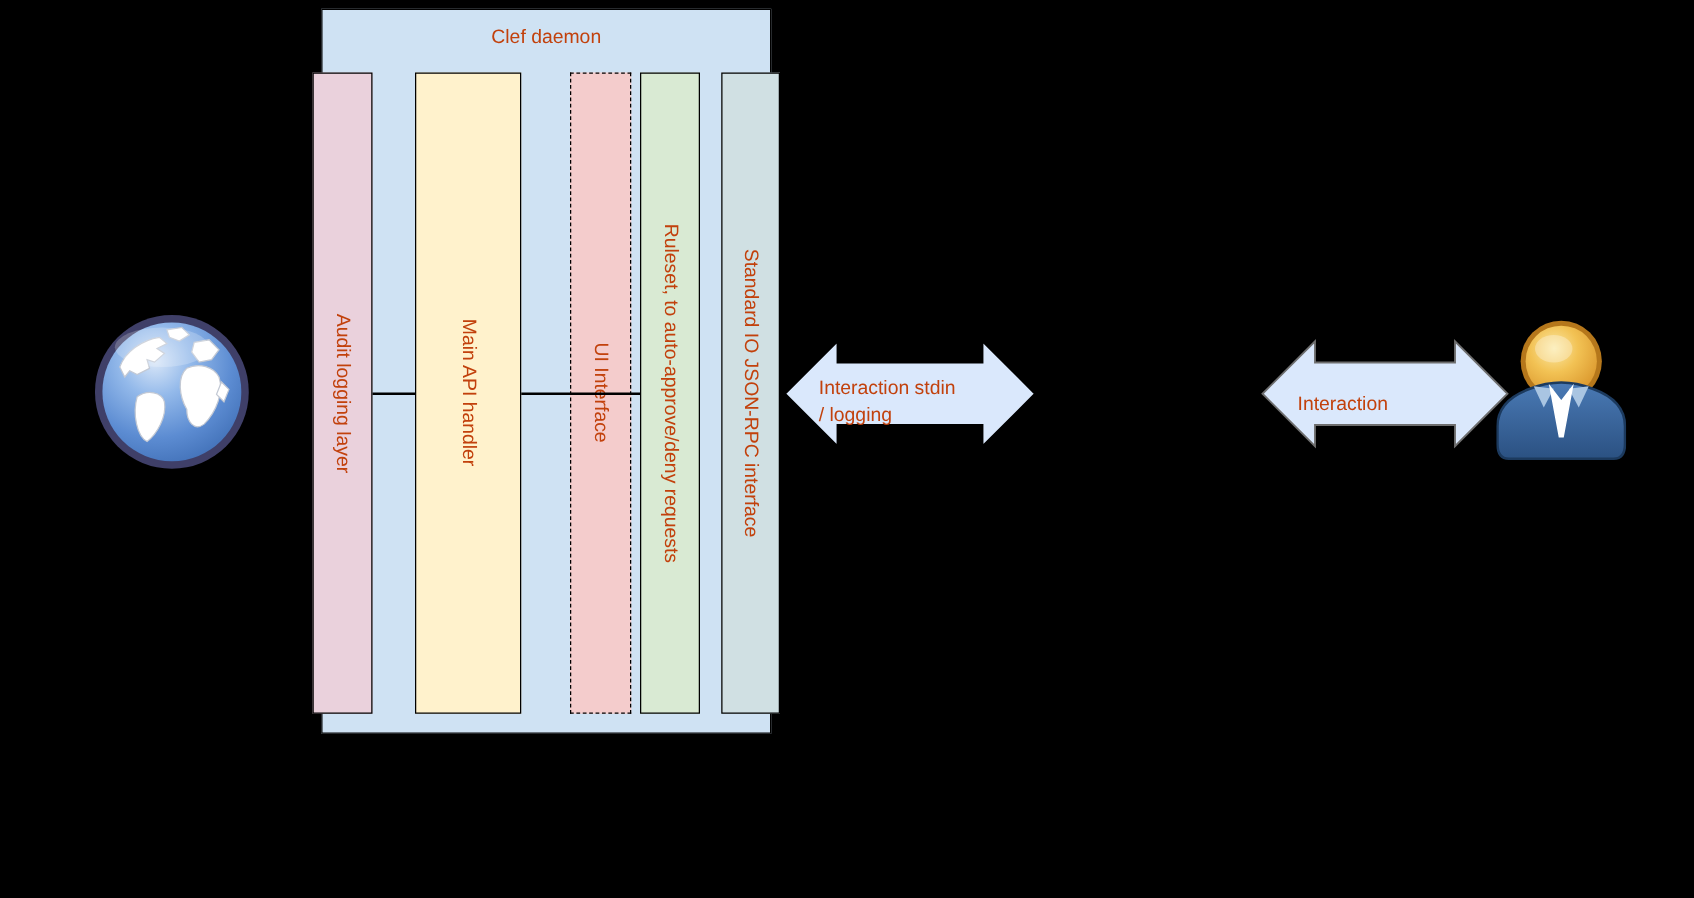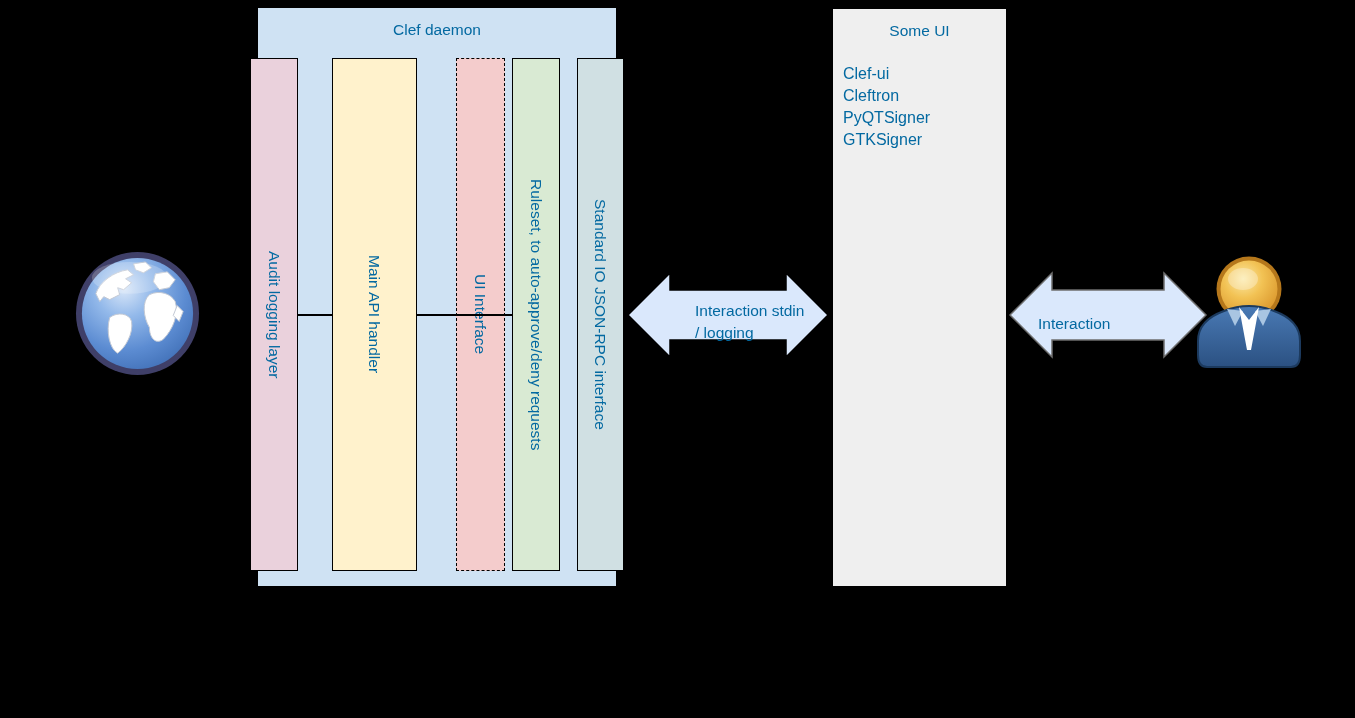--- a/index.html
+++ b/index.html
@@ -1,17 +1,17 @@
 <!DOCTYPE html>
 <html><head>
 <meta charset="utf-8">
 <style>
   html,body{margin:0;padding:0;background:#000;}
   .stage{position:relative;width:1355px;height:718px;background:#000;overflow:hidden;
-         font-family:"Liberation Sans", sans-serif;color:#0369a1;}
+         font-family:"Liberation Sans", sans-serif;color:#c2410c;}
   .abs{position:absolute;box-sizing:border-box;}
 
   
   .clef-box{left:257px;top:7px;width:360px;height:580px;background:#cfe2f3;
             border:1.5px solid #000;z-index:1;}
   .box-title{width:100%;text-align:center;padding-top:13px;font-size:15.5px;}
 
   
   .bar{top:58px;height:513px;border:1.5px solid #000;z-index:2;
        display:flex;align-items:center;justify-content:center;}
@@ -89,34 +89,25 @@
       <path d="M76,45 C86,40 98,44 102,52 C106,64 100,80 90,90 C82,96 76,88 76,78 C70,68 68,52 76,45 Z"></path>
       <path d="M104,56 L110,62 106,72 100,66 Z"></path>
       <path d="M36,68 C44,62 56,64 58,72 C60,84 52,98 44,104 C36,100 32,82 36,68 Z"></path>
     </g>
     <ellipse cx="56" cy="28" rx="38" ry="16" fill="#ffffff" opacity="0.22"></ellipse>
   </svg>
 
   <svg class="abs arrow-svg" style="left:626px;top:271px;" width="204" height="88" viewBox="0 0 204 88">
     <polygon points="2,44 44,2 44,19 160,19 160,2 202,44 160,86 160,69 44,69 44,86" fill="#dae8fc" stroke="#000000" stroke-width="1.5" stroke-linejoin="miter"></polygon>
   </svg>
-  <div class="abs arrow-label" style="left:655px;top:300px;margin-left:40px;">
+  <div class="abs arrow-label" style="left:655px;top:300px;">
     <div>Interaction stdin</div>
     <div>/ logging</div>
   </div>
 
-  <div class="abs someui-box">
-    <div class="box-title">Some UI</div>
-    <div class="someui-list">
-      <div>Clef-ui</div>
-      <div>Cleftron</div>
-      <div>PyQTSigner</div>
-      <div>GTKSigner</div>
-    </div>
-  </div>
 
   <svg class="abs arrow-svg" style="left:1008px;top:271px;" width="200" height="88" viewBox="0 0 200 88">
     <polygon points="2,44 44,2 44,19 156,19 156,2 198,44 156,86 156,69 44,69 44,86" fill="#dae8fc" stroke="#6e6e6e" stroke-width="1.5" stroke-linejoin="miter"></polygon>
   </svg>
   <div class="abs arrow-label" style="left:1038px;top:313px;">Interaction</div>
 
   <svg class="abs icon-svg" style="left:1197px;top:250px;" width="104" height="120" viewBox="0 0 104 120">
     <defs>
       <radialGradient id="gHead" cx="40%" cy="32%" r="75%">
         <stop offset="0%" stop-color="#fbe9a6"></stop>

